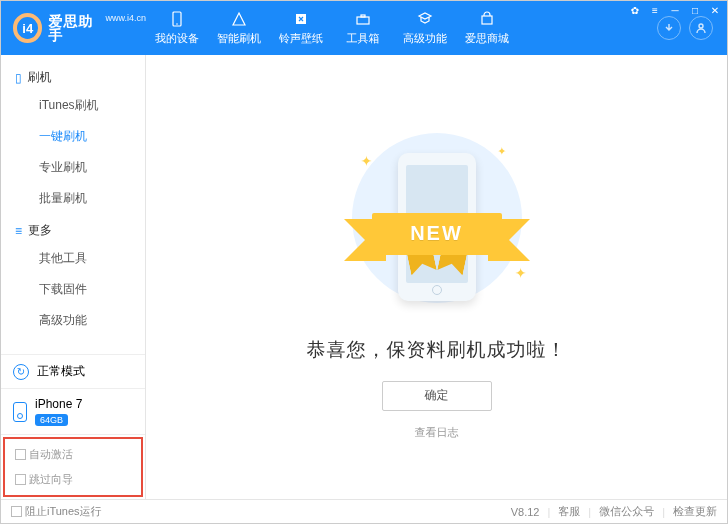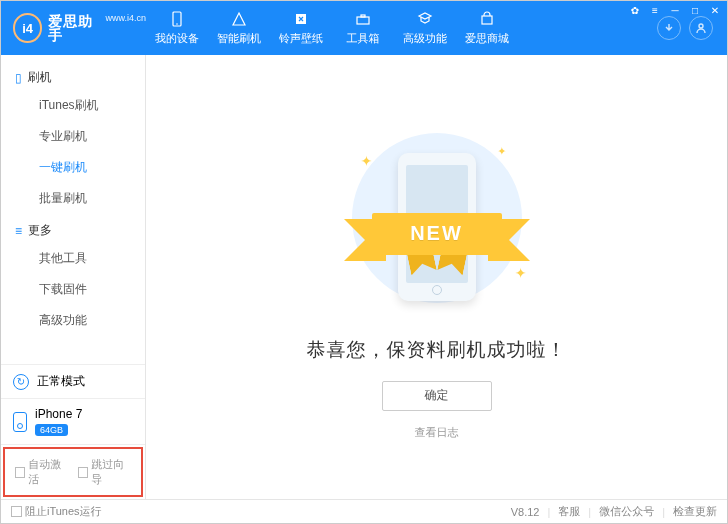--- a/index.html
+++ b/index.html
@@ -3,21 +3,21 @@
 <meta charset="utf-8">
 <style>
 * { margin: 0; padding: 0; box-sizing: border-box; font-family: "Microsoft YaHei", Arial, sans-serif; }
 body { width: 728px; height: 524px; overflow: hidden; background: #fff; }
 
 .app { width: 728px; height: 524px; display: flex; flex-direction: column; border: 1px solid #ccc; }
 
 
 .header { height: 54px; background: #1b8afa; display: flex; align-items: stretch; color: #fff; }
 .logo-area { width: 145px; display: flex; align-items: center; padding-left: 12px; gap: 6px; }
-.logo-circle { width: 30px; height: 30px; border: 2px solid #fdba74; border-radius: 50%; display: flex; align-items: center; justify-content: center; font-weight: bold; font-size: 13px; }
+.logo-circle { width: 30px; height: 30px; border: 4px solid #fdba74; border-radius: 50%; display: flex; align-items: center; justify-content: center; font-weight: bold; font-size: 13px; }
 .logo-text { display: flex; flex-direction: row; line-height: 1; }
 .logo-text .brand { font-size: 14px; font-weight: bold; letter-spacing: 1px; }
 .logo-text .url { font-size: 9px; opacity: 0.9; }
 
 .nav { display: flex; flex: 1; }
 .nav-item { width: 62px; display: flex; flex-direction: column; align-items: center; justify-content: center; gap: 3px; cursor: pointer; font-size: 11px; }
 .nav-item.active { background: #0673e0; }
 .nav-icon { width: 18px; height: 18px; display: flex; align-items: center; justify-content: center; }
 
 .window-controls { position: absolute; top: 0; right: 0; height: 18px; display: flex; gap: 6px; padding: 3px 6px; color: #fff; font-size: 10px; }
@@ -40,21 +40,21 @@
 .sb-bottom { border-top: 1px solid #eee; }
 .mode-row, .device-row { padding: 8px 12px; display: flex; align-items: center; gap: 8px; }
 .mode-row { border-bottom: 1px solid #eee; }
 .mode-icon { width: 16px; height: 16px; border: 1.5px solid #1b8afa; border-radius: 50%; display: flex; align-items: center; justify-content: center; color: #1b8afa; font-size: 10px; }
 .device-row { border-bottom: 1px solid #eee; }
 .device-icon { width: 14px; height: 20px; border: 1.5px solid #1b8afa; border-radius: 3px; position: relative; }
 .device-icon::after { content: ""; position: absolute; bottom: 2px; left: 50%; transform: translateX(-50%); width: 4px; height: 4px; border: 1px solid #1b8afa; border-radius: 50%; }
 .device-info { display: flex; flex-direction: column; gap: 3px; }
 .badge { background: #1b8afa; color: #fff; font-size: 9px; padding: 1px 5px; border-radius: 3px; width: fit-content; }
 
-.sb-checks { padding: 8px 10px; border: 2px solid #e74c3c; margin: 2px; display: flex; gap: 10px; font-size: 11px; color: #999; }
+.sb-checks { padding: 8px 10px; border: 2px solid #e74c3c; margin: 2px; display: flex; gap: 10px; font-size: 11px; color: #999; flex-direction: column; }
 .chk { display: flex; align-items: center; gap: 3px; cursor: pointer; }
 .chk-box { width: 11px; height: 11px; border: 1px solid #bbb; }
 
 
 .main { flex: 1; display: flex; flex-direction: column; align-items: center; justify-content: center; background: #fff; position: relative; }
 .illus { position: relative; width: 220px; height: 190px; margin-top: 10px; }
 .bg-circle { position: absolute; top: 8px; left: 50%; transform: translateX(-50%); width: 170px; height: 170px; border-radius: 50%; background: #e8f3ff; }
 .sparkle { position: absolute; color: #ffd24d; font-size: 14px; }
 .sparkle.s1 { top: 28px; left: 34px; }
 .sparkle.s2 { top: 20px; right: 40px; font-size: 11px; }
@@ -172,22 +172,22 @@
   </div>
 
   <div class="body">
     <div class="sidebar">
       <div class="sb-scroll">
         <div class="sb-group">
           <span class="g-icon">▯</span>
           <span>刷机</span>
         </div>
         <div class="sb-item">iTunes刷机</div>
+        <div class="sb-item active">一键刷机</div>
         <div class="sb-item">专业刷机</div>
-        <div class="sb-item active">一键刷机</div>
         <div class="sb-item">批量刷机</div>
 
         <div class="sb-group">
           <span class="g-icon">≡</span>
           <span>更多</span>
         </div>
         <div class="sb-item">其他工具</div>
         <div class="sb-item">下载固件</div>
         <div class="sb-item">高级功能</div>
       </div>

